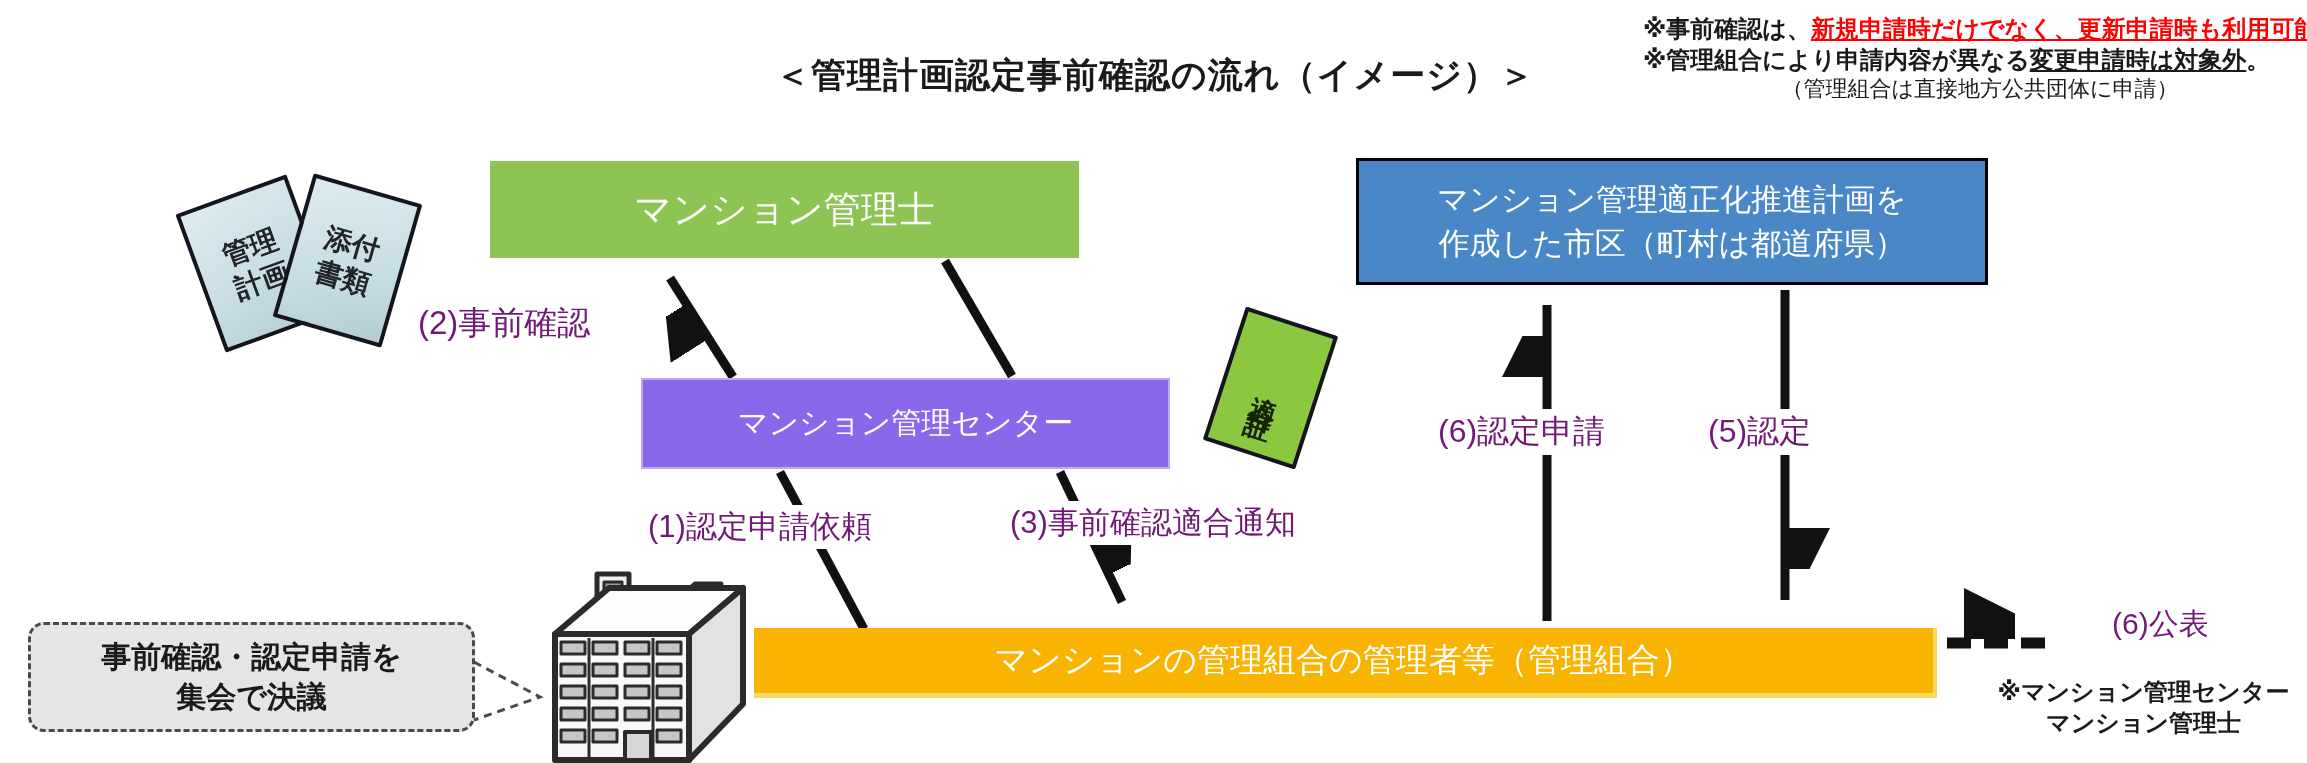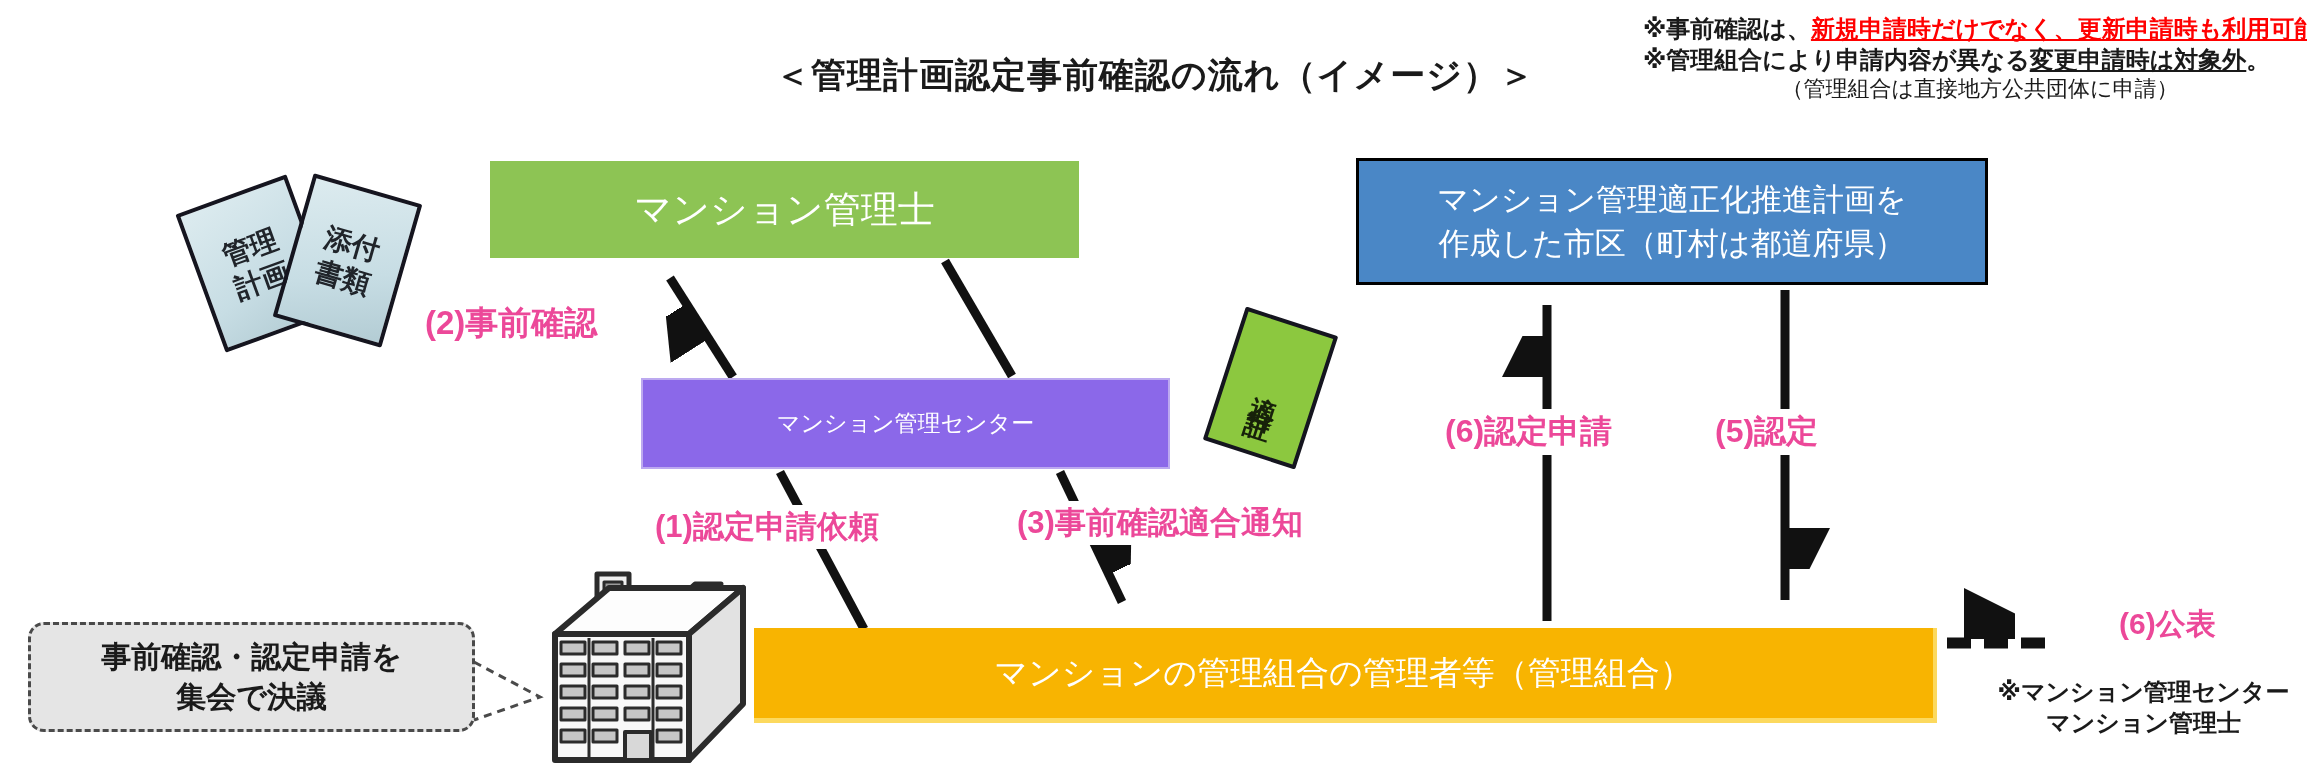--- a/index.html
+++ b/index.html
@@ -19,25 +19,25 @@
   .top-notes .red{color:var(--c-note_red,#f00);text-decoration:underline;}
   .top-notes .em{text-decoration:underline;}
   .top-notes .ln3{font-size:22px;font-weight:normal;padding-left:10px;text-align:center;}
   
   .box{display:flex;align-items:center;justify-content:center;
        color:#fff;font-weight:normal;z-index:2;}
   .box-manager{left:490px;top:161px;width:589px;height:97px;background:var(--c-green,#8DC454);font-size:37px;}
   .box-city{left:1356px;top:158px;width:632px;height:127px;background:var(--c-blue,#4A87C6);
             border:3px solid #000000;box-sizing:border-box;font-size:31px;line-height:1.4;flex-direction:column;}
   .box-center{left:641px;top:378px;width:529px;height:91px;background:var(--c-purple,#8B68E9);
-              border:2px solid #BCA9F0;box-sizing:border-box;font-size:23px;}
-  .box-assoc{left:754px;top:628px;width:1183px;height:95px;background:var(--c-orange,#F8B401);
+              border:2px solid #BCA9F0;box-sizing:border-box;font-size:30px;}
+  .box-assoc{left:754px;top:628px;width:1183px;height:70px;background:var(--c-orange,#F8B401);
              border-bottom:5px solid #FCD95E;border-right:4px solid #FCD95E;box-sizing:border-box;font-size:33px;}
   
-  .step{font-weight:bold;color:#ec4899;white-space:nowrap;z-index:4;margin-left:7px;}
+  .step{font-weight:normal;color:#701a75;white-space:nowrap;z-index:4;}
   .step.on-line{background:#fff;padding:1px 8px;}
   .step1{left:640px;top:505px;font-size:31px;}
   .step2{left:418px;top:301px;font-size:33px;}
   .step3{left:1002px;top:501px;font-size:31px;}
   .step4{left:1430px;top:409px;font-size:32px;}
   .step5{left:1700px;top:409px;font-size:32px;}
   .step6{left:2112px;top:604px;font-size:30px;}
   
   .publish-note{left:1980px;top:676px;width:327px;text-align:center;font-size:24px;font-weight:600;
                 line-height:1.3;color:#1a1a1a;}

